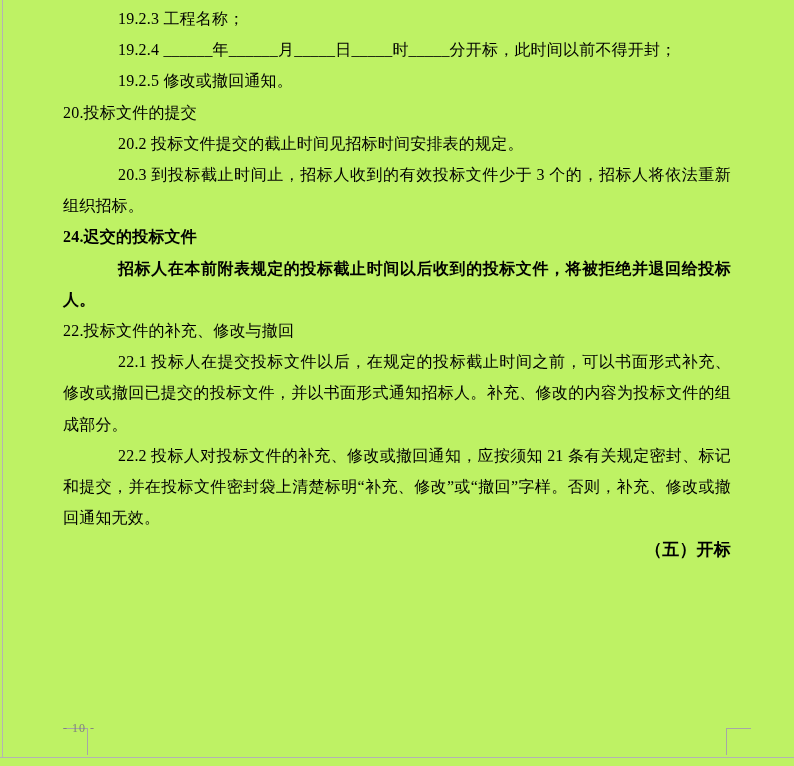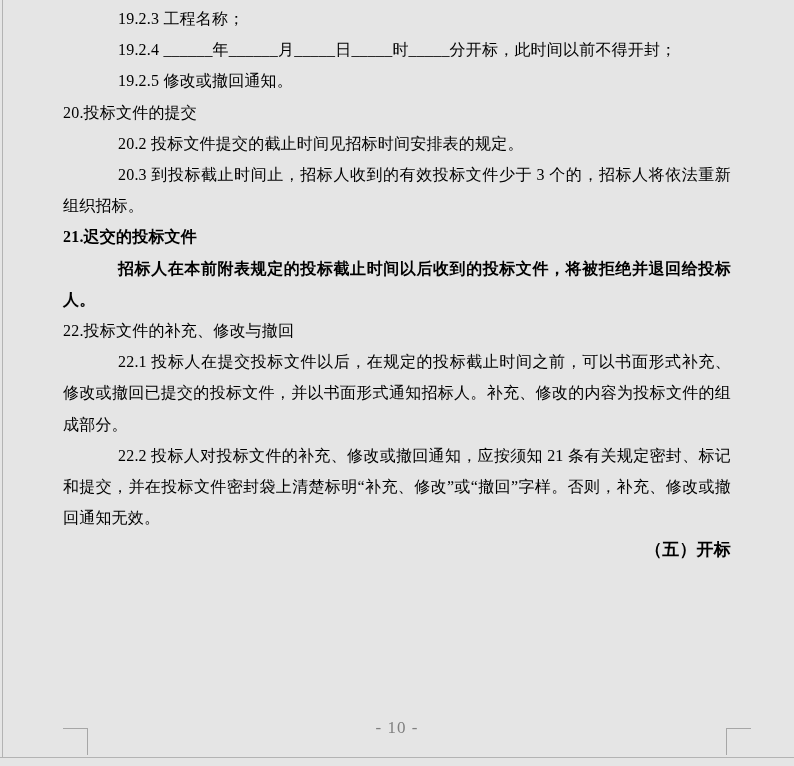--- a/index.html
+++ b/index.html
@@ -1,19 +1,19 @@
 <!DOCTYPE html>
 <html><head>
 <meta charset="utf-8">
 <style>
   html,body{margin:0;padding:0;background:#ffffff;}
   .page{
     position:relative;
     width:794px;height:766px;
-    background:#e5e5e5;
+    background:#bef264;
     overflow:hidden;
     font-family:"Liberation Serif","DejaVu Serif",serif;
     color:#000000;
   }
   .page-left-edge{
     position:absolute;left:2px;top:0;width:1px;height:757px;
     background:#b3b3b3;
   }
   .page-bottom-edge{
     position:absolute;left:0;top:757px;width:794px;height:1px;
@@ -29,22 +29,22 @@
   .indent{text-indent:55px;}
   .flush{text-indent:0;}
   .bold{font-weight:bold;}
   .section-heading{
     text-align:right;text-indent:0;font-weight:bold;
     font-size:17px;line-height:34px;
     margin-top:14px;margin-bottom:14px;
   }
   .page-number{
     position:absolute;left:63px;top:719px;width:668px;
-    text-align:center;
-    font-size:17px;color:#808080;
+    text-align:left;
+    font-size:12px;color:#808080;
     letter-spacing:1px;
     line-height:18px;
   }
   .crop-mark{
     position:absolute;top:728px;width:24px;height:26px;
   }
   .crop-mark.bl{
     left:63px;
     border-top:1px solid #a6a6a6;
     border-right:1px solid #a6a6a6;
@@ -63,21 +63,21 @@
   <div class="page-left-edge"></div>
   <div class="page-bottom-edge"></div>
 
   <div class="content">
     <p class="indent">19.2.3 工程名称；</p>
     <p class="indent">19.2.4 ______年______月_____日_____时_____分开标，此时间以前不得开封；</p>
     <p class="indent">19.2.5 修改或撤回通知。</p>
     <p class="flush">20.投标文件的提交</p>
     <p class="indent">20.2 投标文件提交的截止时间见招标时间安排表的规定。</p>
     <p class="indent">20.3 到投标截止时间止，招标人收到的有效投标文件少于 3 个的，招标人将依法重新组织招标。</p>
-    <p class="flush bold">21.迟交的投标文件</p>
+    <p class="flush bold">24.迟交的投标文件</p>
     <p class="indent bold">招标人在本前附表规定的投标截止时间以后收到的投标文件，将被拒绝并退回给投标人。</p>
     <p class="flush">22.投标文件的补充、修改与撤回</p>
     <p class="indent">22.1 投标人在提交投标文件以后，在规定的投标截止时间之前，可以书面形式补充、修改或撤回已提交的投标文件，并以书面形式通知招标人。补充、修改的内容为投标文件的组成部分。</p>
     <p class="indent">22.2 投标人对投标文件的补充、修改或撤回通知，应按须知 21 条有关规定密封、标记和提交，并在投标文件密封袋上清楚标明“补充、修改”或“撤回”字样。否则，补充、修改或撤回通知无效。</p>
     <p class="section-heading">（五）开标</p>
   </div>
 
   <div class="crop-mark bl"></div>
   <div class="crop-mark br"></div>
 

